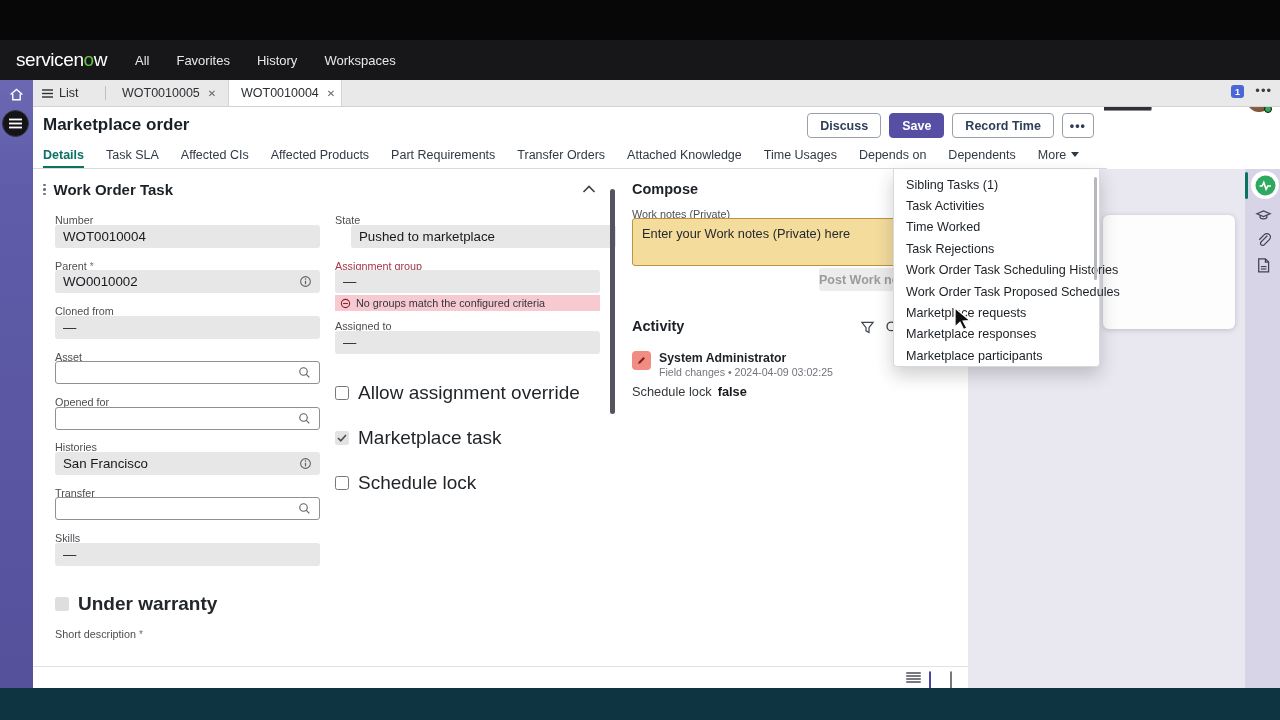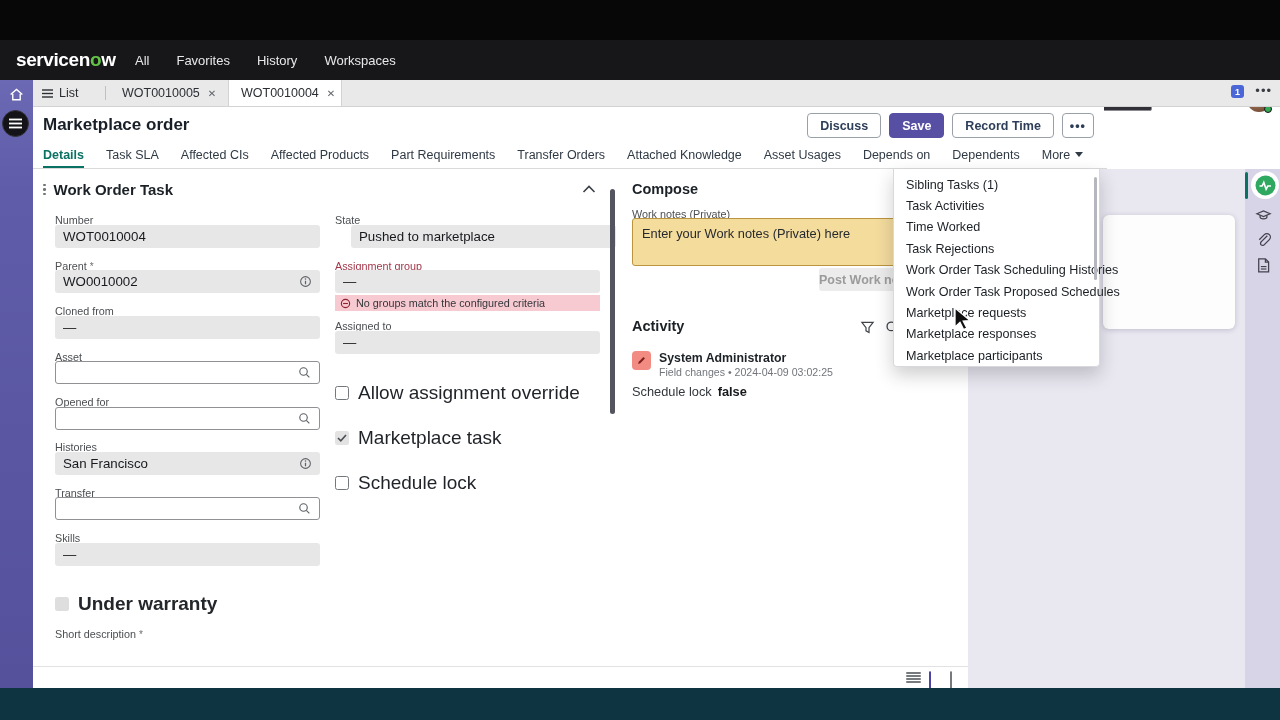--- a/index.html
+++ b/index.html
@@ -7,21 +7,21 @@
   #screen {
     position:relative; width:1280px; height:720px; overflow:hidden;
     font-family:"Liberation Sans", sans-serif; background:#ffffff;
   }
   
   .lb-top { position:absolute; left:0; top:0; width:1280px; height:40px; background:#070708; }
   .lb-bottom { position:absolute; left:0; top:688px; width:1280px; height:32px; background:#0d3440; }
 
   
   .topbar { position:absolute; left:0; top:40px; width:1280px; height:40px; background:#17171a; }
-  .logo { position:absolute; left:16px; top:9px; font-size:19px; font-weight:bold; color:#fff; letter-spacing:-0.4px; }
+  .logo { position:absolute; left:16px; top:9px; font-size:19px; font-weight:normal; color:#fff; letter-spacing:-0.4px; }
   .logo .green { color:#61c445; }
   .topmenu { position:absolute; left:135px; top:0; height:40px; display:flex; align-items:center; gap:27px; }
   .topmenu span { color:#e8e8ea; font-size:13px; cursor:default; }
   .ctx-pill { position:absolute; left:566px; top:48px; height:24px; display:flex; align-items:center; gap:7px;
     padding:0 11px; border:1px solid #6f6f77; border-radius:13px; color:#ffffff; font-size:11.5px; }
   .searchbox { position:absolute; left:991px; top:49px; width:161px; height:22px; background:#303036;
     border:1px solid #8b8b93; border-radius:2px; display:flex; align-items:center; gap:6px; padding:0 7px; }
   .searchbox span { color:#cfcfd4; font-size:12px; }
   .top-ic { position:absolute; top:52px; width:16px; height:16px; }
   .badge { position:absolute; left:1231px; top:45px; min-width:13px; height:13px; background:#4b66d6;
@@ -241,21 +241,21 @@
   </div>
 
   <div class="form-tabs">
     <div class="ftab active">Details</div>
     <div class="ftab">Task SLA</div>
     <div class="ftab">Affected CIs</div>
     <div class="ftab">Affected Products</div>
     <div class="ftab">Part Requirements</div>
     <div class="ftab">Transfer Orders</div>
     <div class="ftab">Attached Knowledge</div>
-    <div class="ftab">Asset Usages</div>
+    <div class="ftab">Time Usages</div>
     <div class="ftab">Depends on</div>
     <div class="ftab">Dependents</div>
     <div class="ftab">
         <span>More</span>
         <span class="caret"></span>
       </div>
   </div>
 
   <div class="content">
     <div class="form-panel">

